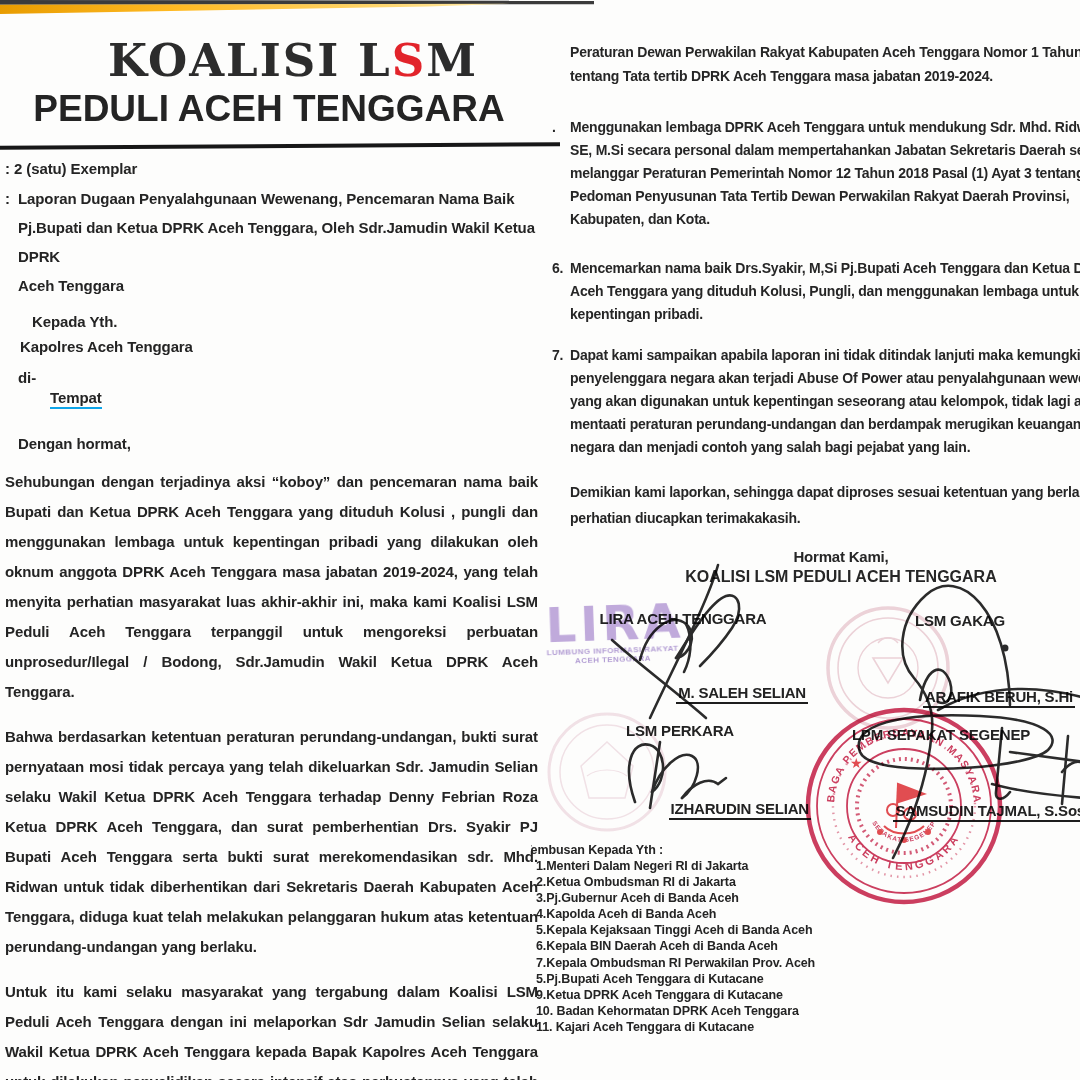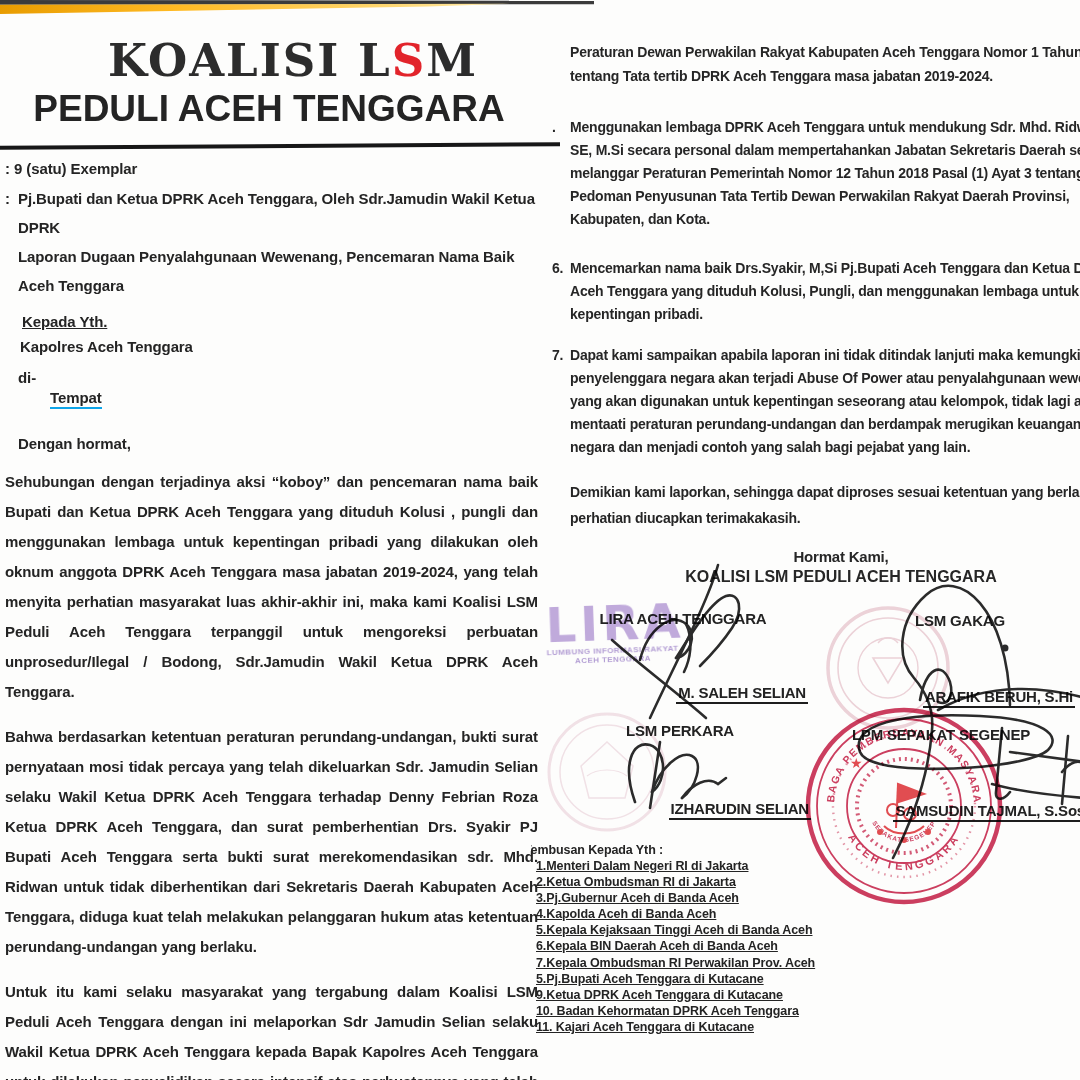--- a/index.html
+++ b/index.html
@@ -28,21 +28,21 @@
     font-weight:700;font-size:37px;letter-spacing:0px;color:#242424;margin-left:7px;}
   .head-rule{position:absolute;left:0;top:144px;width:560px;height:4px;background:#171717;
     transform:rotate(-0.35deg);}
   .lp-body{position:absolute;left:5px;top:156px;width:533px;font-size:15px;font-weight:600;
     color:#242424;letter-spacing:-0.1px;}
   .meta-row{position:relative;height:27px;line-height:25px;}
   .meta-date{position:absolute;left:385px;top:0;font-weight:700;white-space:nowrap;}
   .perihal{position:relative;padding-left:13px;margin-top:1px;font-weight:700;}
   .perihal .colon{position:absolute;left:0;top:0;line-height:29px;}
   .perihal div{line-height:29px;}
-  .addr-kepada{margin:13px 0 0 17px;text-decoration:underline;}
+  .addr-kepada{margin:13px 0 0 27px;}
   .addr-name{margin:8px 0 0 15px;font-weight:700;}
   .addr-di{margin:14px 0 0 13px;}
   .addr-tempat{margin:3px 0 0 45px;font-weight:700;display:inline-block;
     border-bottom:2px solid #0ea5e9;padding-bottom:1px;}
   .salutation{margin:26px 0 0 13px;}
   .para{margin-top:15px;text-align:justify;line-height:30px;}
 
   
   .page-right{position:absolute;left:545px;top:0;width:612px;height:1080px;z-index:2;
     font-size:14px;font-weight:600;color:#262626;letter-spacing:-0.2px;}
@@ -65,21 +65,21 @@
   .o1{left:28px;top:610px;} .o2{left:305px;top:612px;}
   .n1{left:23px;top:684px;} .n2{left:290px;top:688px;}
   .o3{left:25px;top:722px;} .o4{left:286px;top:726px;}
   .n3{left:26px;top:800px;} .n4{left:302px;top:802px;}
 
   
   .tembusan{position:absolute;left:531px;top:842px;z-index:2;font-size:12.5px;font-weight:700;
     color:#242424;letter-spacing:-0.1px;}
   .tb-head{overflow:hidden;width:220px;height:16px;line-height:16px;}
   .tb-head span{display:inline-block;margin-left:-7px;}
-  .tembusan .tb-item{line-height:16.1px;white-space:nowrap;padding-left:5px;text-decoration:underline;}
+  .tembusan .tb-item{line-height:16.1px;white-space:nowrap;padding-left:5px;}
 
   
   .stamp{mix-blend-mode:multiply;}
   .lira-stamp{position:absolute;left:546px;top:600px;z-index:3;transform:rotate(-2deg);
     opacity:.85;filter:blur(0.4px);text-align:center;width:132px;}
   .lira-word{font-weight:700;font-size:48px;line-height:46px;letter-spacing:4px;
     color:#b79dd8;font-family:"DejaVu Sans",sans-serif;}
   .lira-line{font-size:8px;font-weight:700;letter-spacing:0.4px;color:#a88fd0;line-height:9px;}
   .ghost{position:absolute;z-index:3;}
   .lpm-stamp{position:absolute;left:798px;top:700px;z-index:4;opacity:.9;}
@@ -93,26 +93,26 @@
   <div class="ts-yellow"></div>
 </div>
 
 <div class="page-left">
   <div class="org-title"><span>KOALISI L</span><span class="red-s">S</span><span>M</span></div>
   <div class="org-subtitle">PEDULI ACEH TENGGARA</div>
   <div class="head-rule"></div>
 
   <div class="lp-body">
     <div class="meta-row">
-      <span>: 9 (satu) Exemplar</span>
+      <span>: 2 (satu) Exemplar</span>
     </div>
     <div class="perihal">
       <span class="colon">:</span>
+      <div>Laporan Dugaan Penyalahgunaan Wewenang, Pencemaran Nama Baik</div>
       <div>Pj.Bupati dan Ketua DPRK Aceh Tenggara, Oleh  Sdr.Jamudin Wakil Ketua  DPRK</div>
-      <div>Laporan Dugaan Penyalahgunaan Wewenang, Pencemaran Nama Baik</div>
       <div>Aceh Tenggara</div>
     </div>
     <div class="addr-kepada">Kepada Yth.</div>
     <div class="addr-name">Kapolres Aceh Tenggara</div>
     <div class="addr-di">di-</div>
     <div><span class="addr-tempat">Tempat</span></div>
     <div class="salutation">Dengan hormat,</div>
     <div class="para">Sehubungan dengan terjadinya aksi “koboy” dan pencemaran nama baik Bupati dan Ketua DPRK Aceh Tenggara yang dituduh Kolusi , pungli dan menggunakan lembaga untuk kepentingan pribadi   yang dilakukan oleh  oknum anggota DPRK Aceh Tenggara masa jabatan 2019-2024, yang telah menyita perhatian masyarakat luas akhir-akhir ini, maka  kami Koalisi LSM Peduli Aceh Tenggara  terpanggil untuk mengoreksi perbuatan unprosedur/Ilegal / Bodong, Sdr.Jamudin  Wakil Ketua  DPRK Aceh Tenggara.</div>
     <div class="para">Bahwa berdasarkan ketentuan peraturan perundang-undangan, bukti surat pernyataan mosi tidak percaya yang telah dikeluarkan Sdr.  Jamudin Selian selaku Wakil Ketua DPRK Aceh Tenggara  terhadap Denny Febrian Roza Ketua DPRK Aceh Tenggara,  dan surat pemberhentian    Drs.  Syakir  PJ  Bupati  Aceh  Tenggara  serta  bukti  surat merekomendasikan sdr. Mhd. Ridwan untuk tidak diberhentikan dari Sekretaris Daerah Kabupaten Aceh Tenggara,  diduga kuat telah melakukan pelanggaran hukum atas ketentuan perundang-undangan  yang berlaku.</div>
     <div class="para">Untuk itu kami selaku masyarakat yang tergabung dalam Koalisi LSM  Peduli  Aceh Tenggara dengan ini melaporkan Sdr Jamudin Selian selaku Wakil Ketua DPRK Aceh Tenggara kepada Bapak Kapolres Aceh Tenggara untuk dilakukan penyelidikan secara intensif atas perbuatannya yang telah menimbulkan kekisruhan, pencemaran nama baik, dan tindakan melanggar undang-undang berpotensi merugikan keuangan negara.</div>

